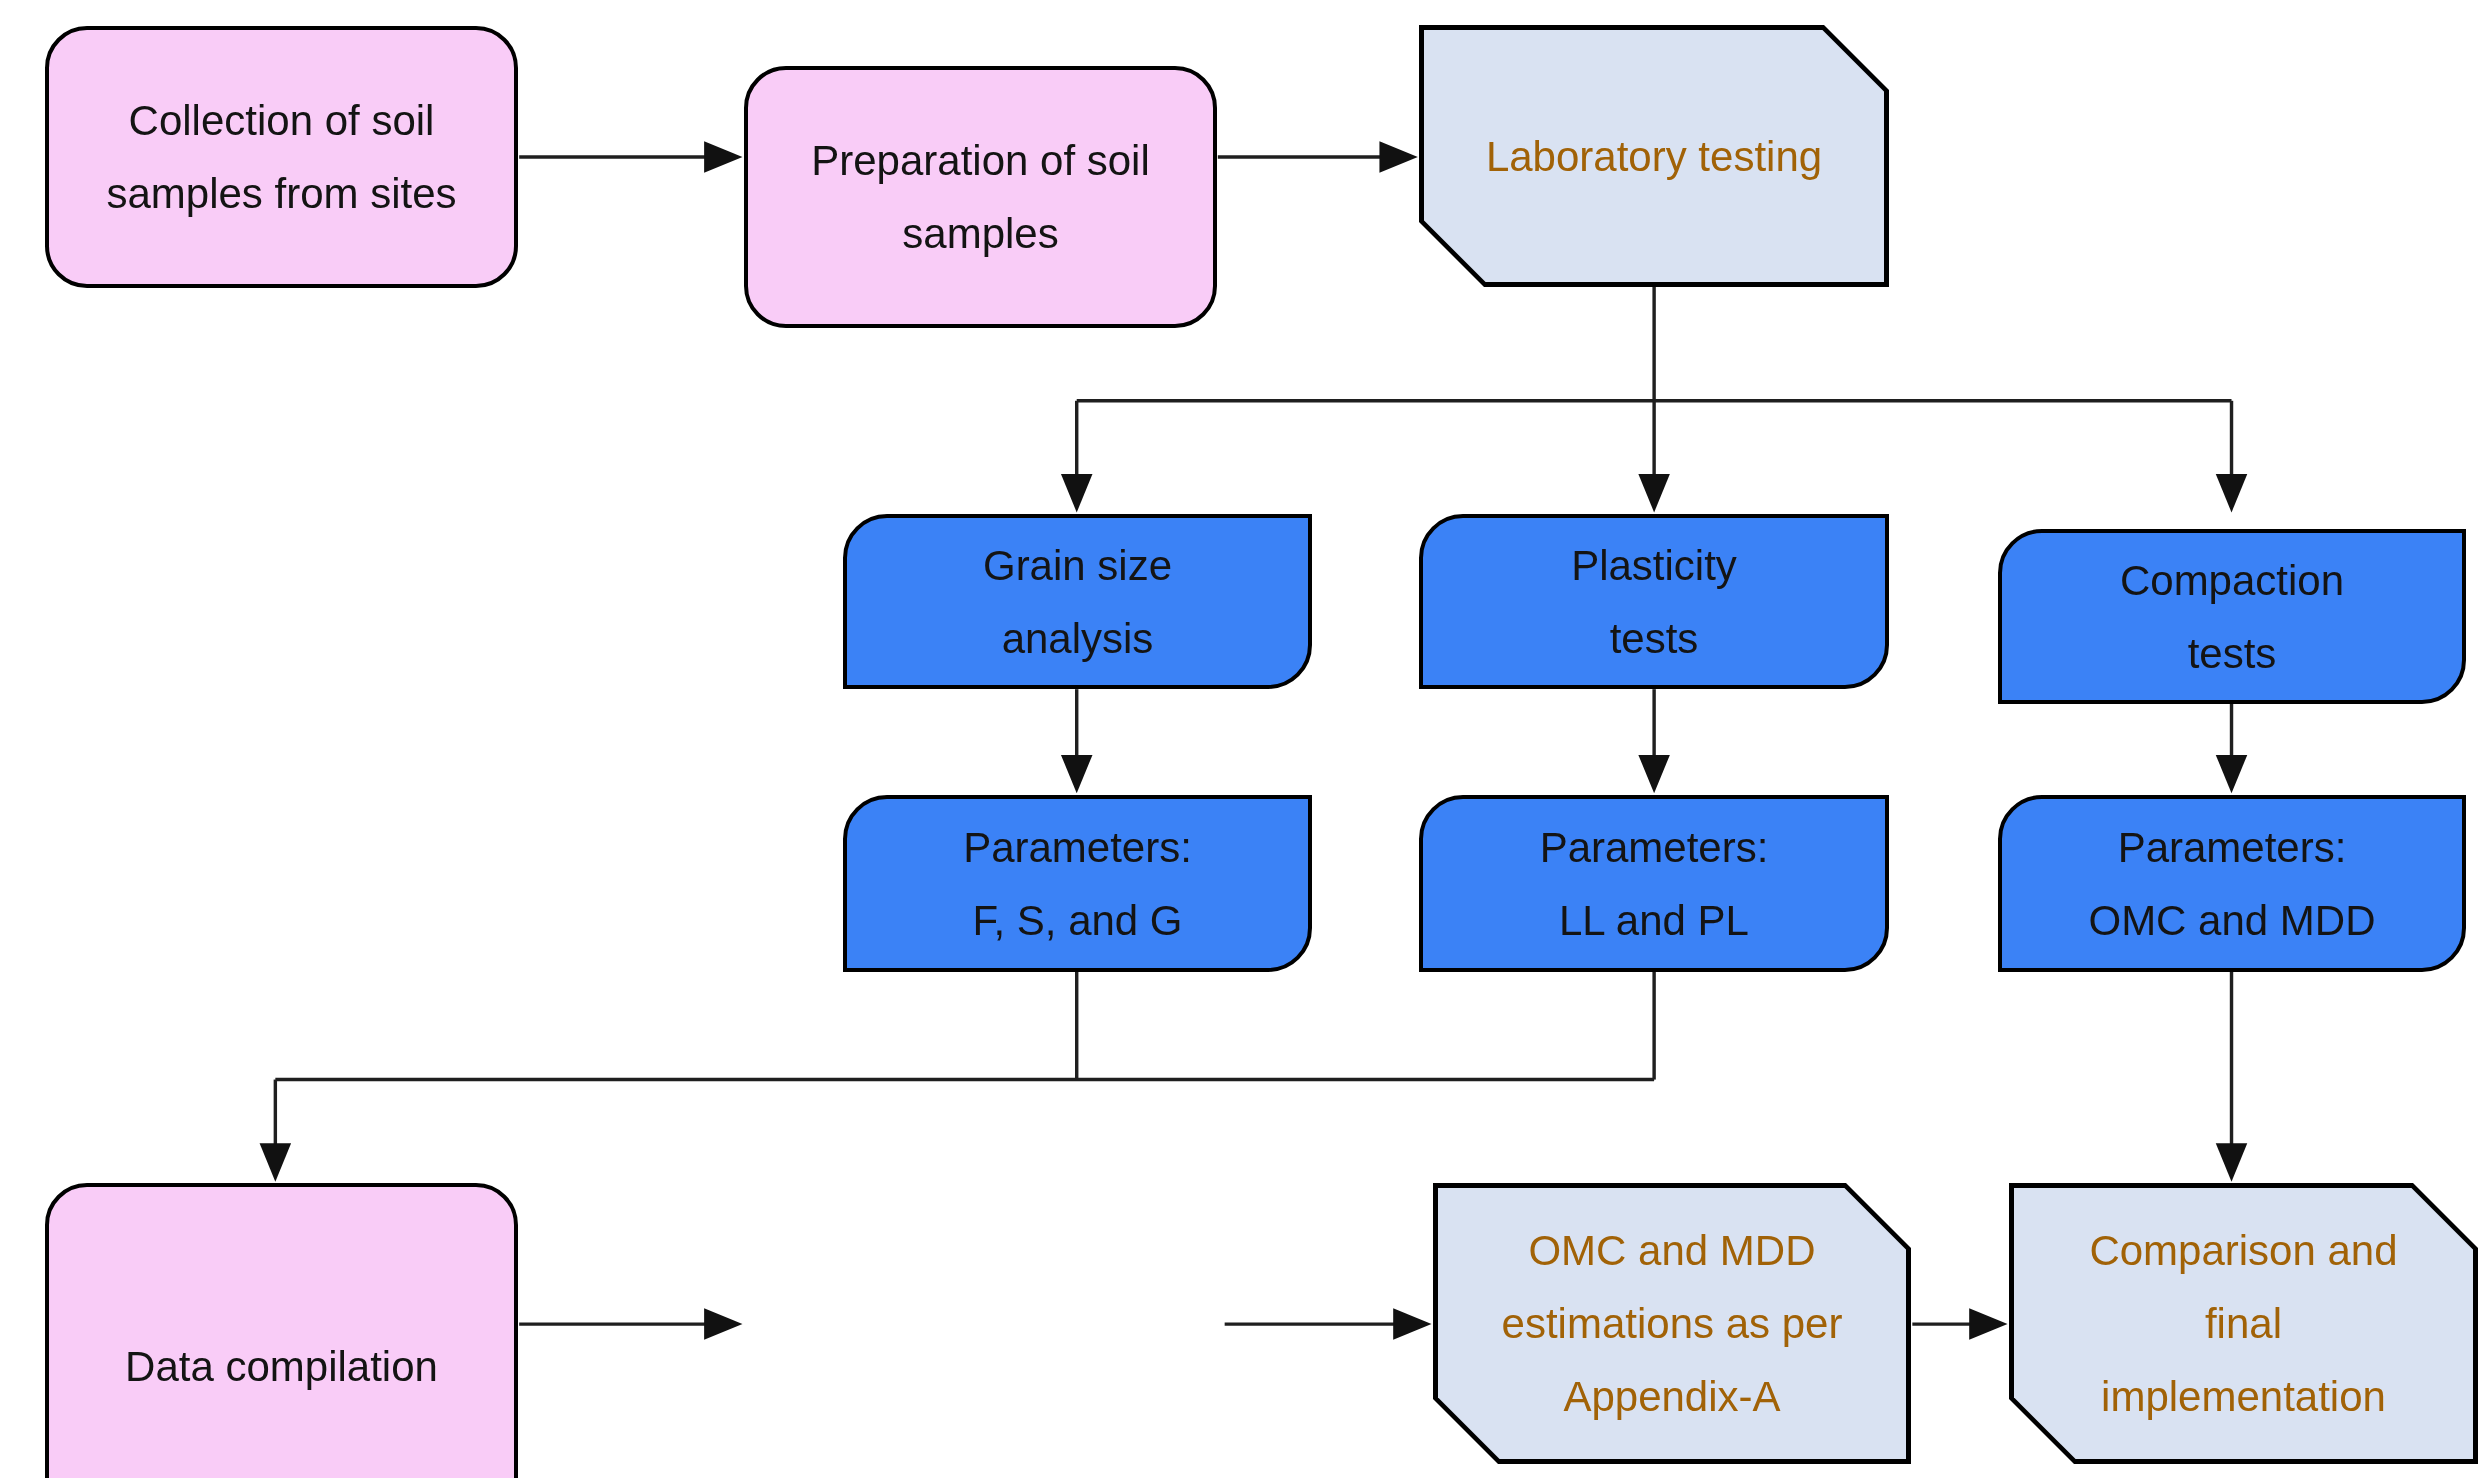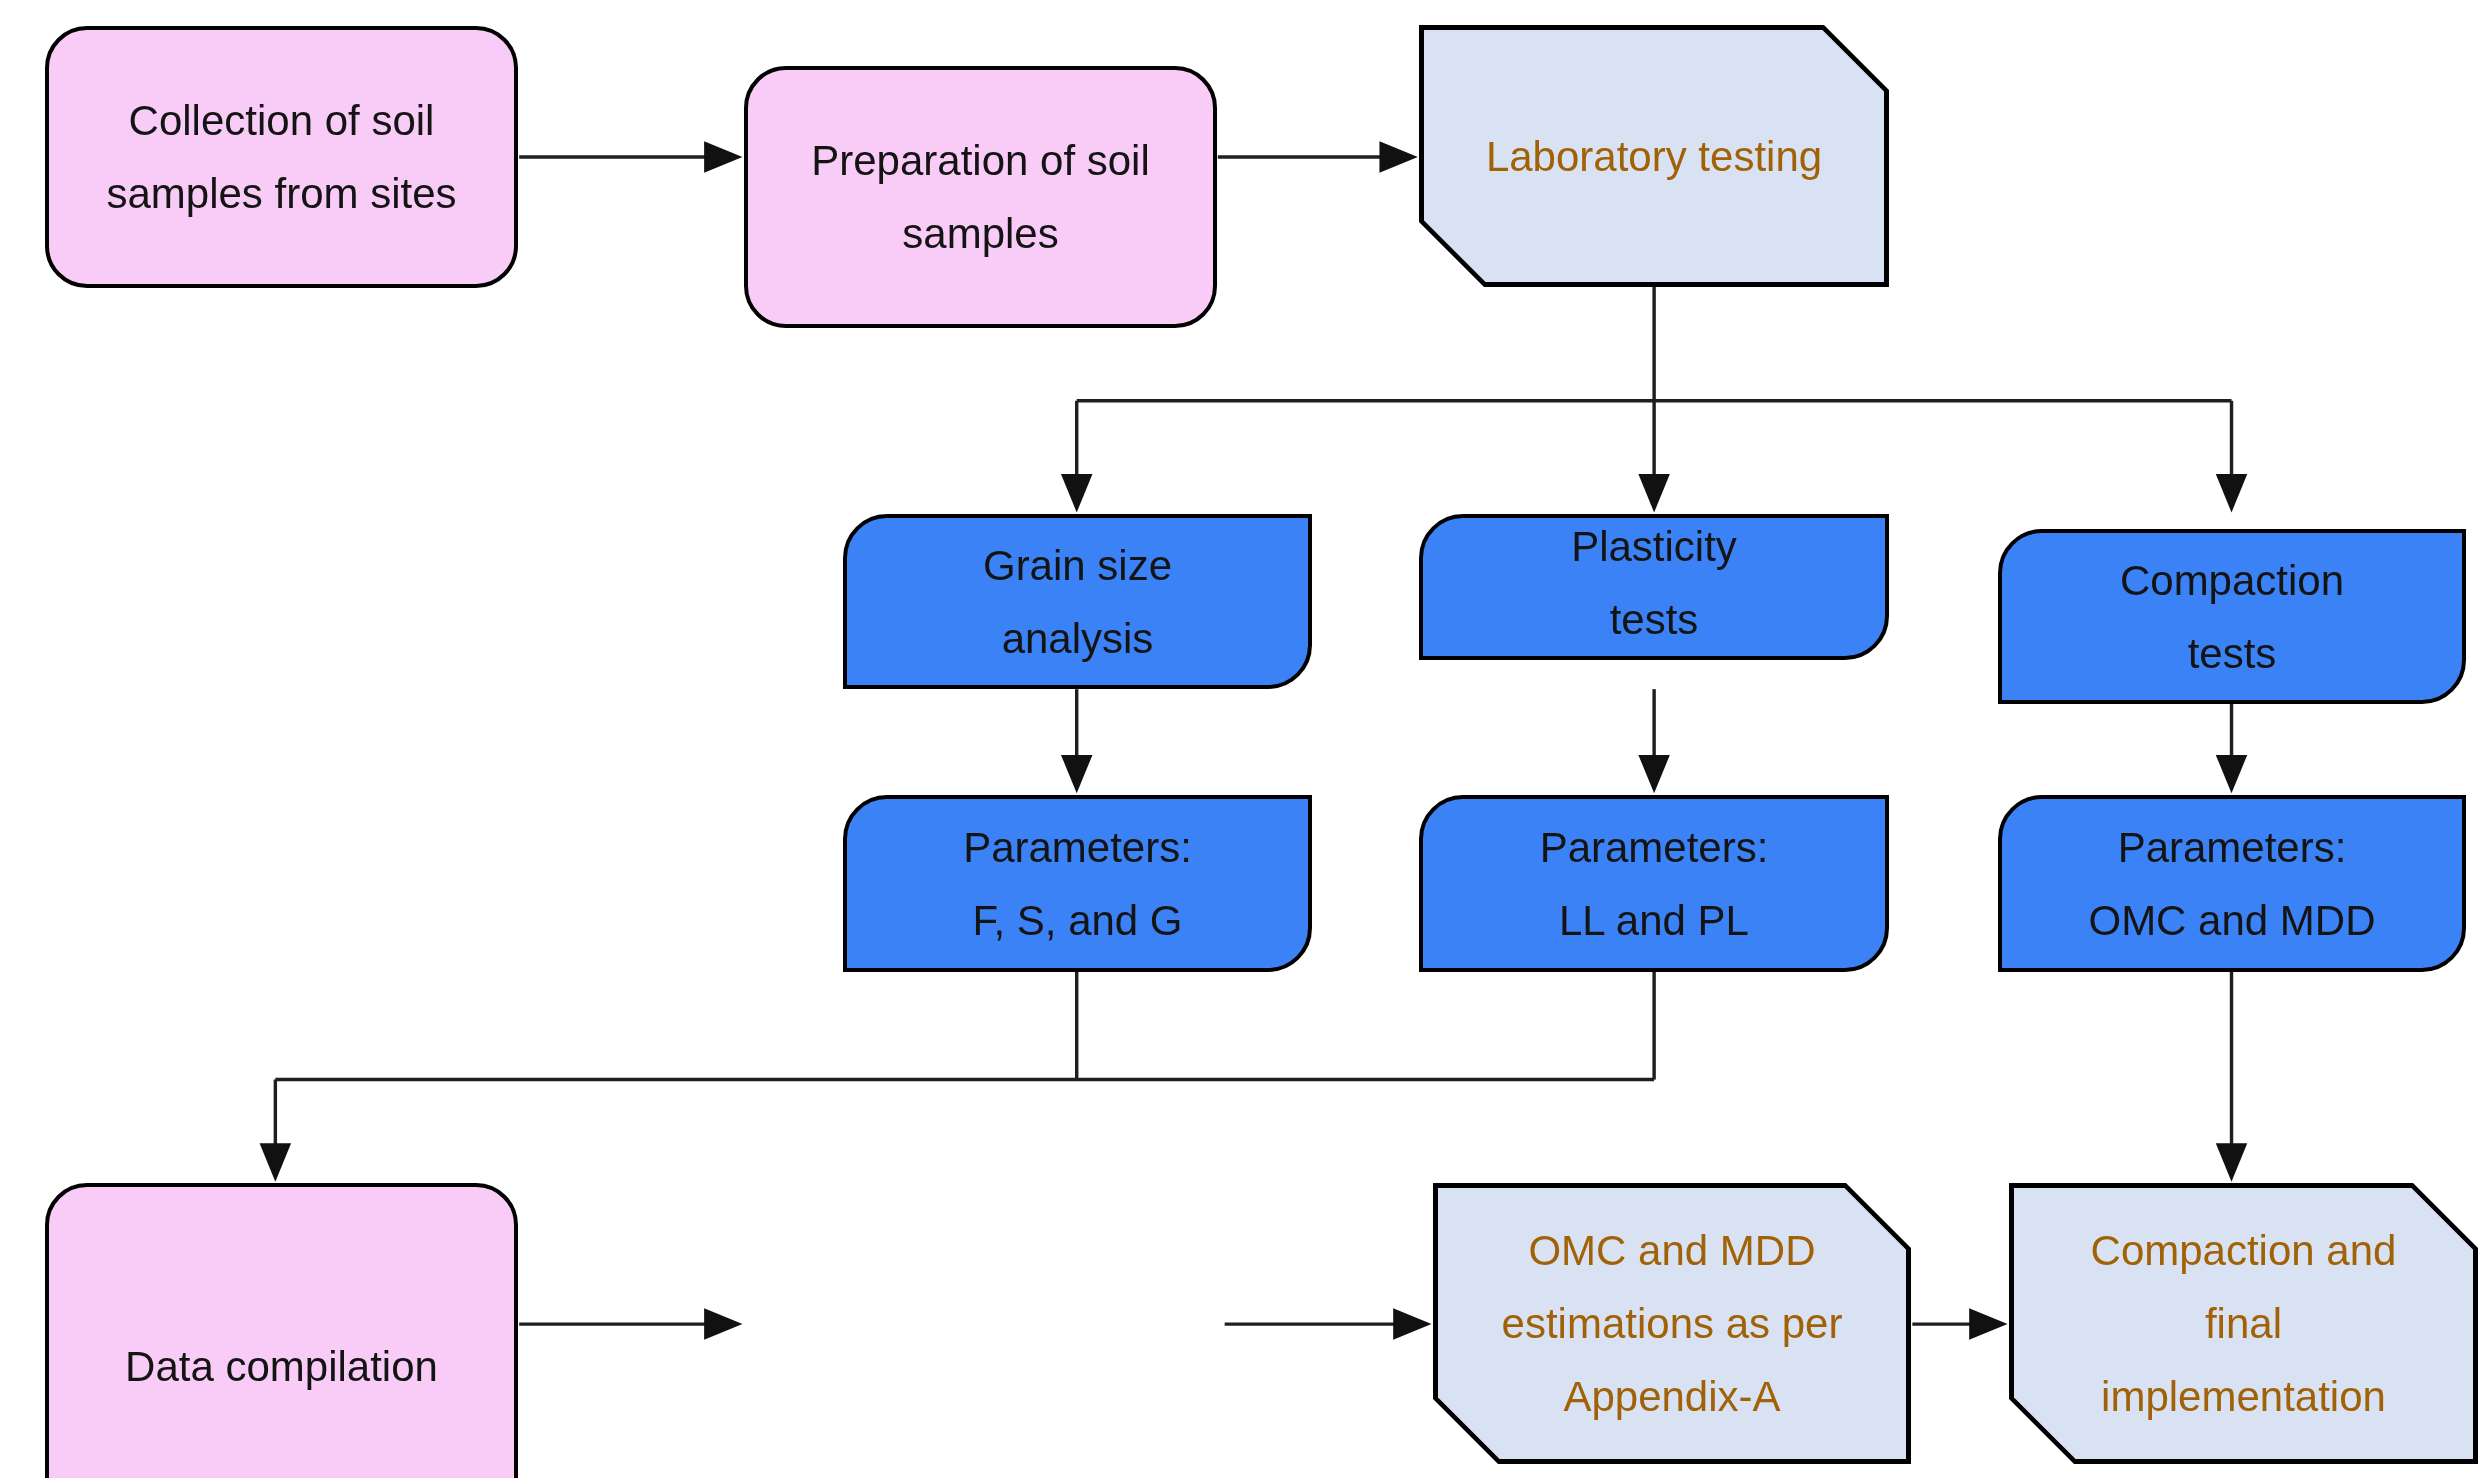--- a/index.html
+++ b/index.html
@@ -141,21 +141,21 @@
     <div class="snip-inner">
       <div class="node-label">Laboratory testing</div>
     </div>
   </div>
 
   <div class="node gray" style="left:843px; top:514px; width:469px; height:175px;">
     <div class="node-label">Grain size
 analysis</div>
   </div>
 
-  <div class="node gray" style="left:1419px; top:514px; width:470px; height:146px;align-items:flex-end;">
+  <div class="node gray" style="left:1419px; top:514px; width:470px; height:175px;">
     <div class="node-label">Plasticity
 tests</div>
   </div>
 
   <div class="node gray" style="left:1998px; top:514px; width:468px; height:175px;margin-top:15px;">
     <div class="node-label">Compaction
 tests</div>
   </div>
 
   <div class="node gray" style="left:843px; top:795px; width:469px; height:177px;">
@@ -181,20 +181,20 @@
   <div class="snip-outer" style="left:1433px; top:1183px; width:478px; height:281px;">
     <div class="snip-inner">
       <div class="node-label">OMC and MDD
 estimations as per
 Appendix-A</div>
     </div>
   </div>
 
   <div class="snip-outer" style="left:2009px; top:1183px; width:469px; height:281px;">
     <div class="snip-inner">
-      <div class="node-label">Compaction and
+      <div class="node-label">Comparison and
 final
 implementation</div>
     </div>
   </div>
 
 </div>
 
 
 </body></html>

